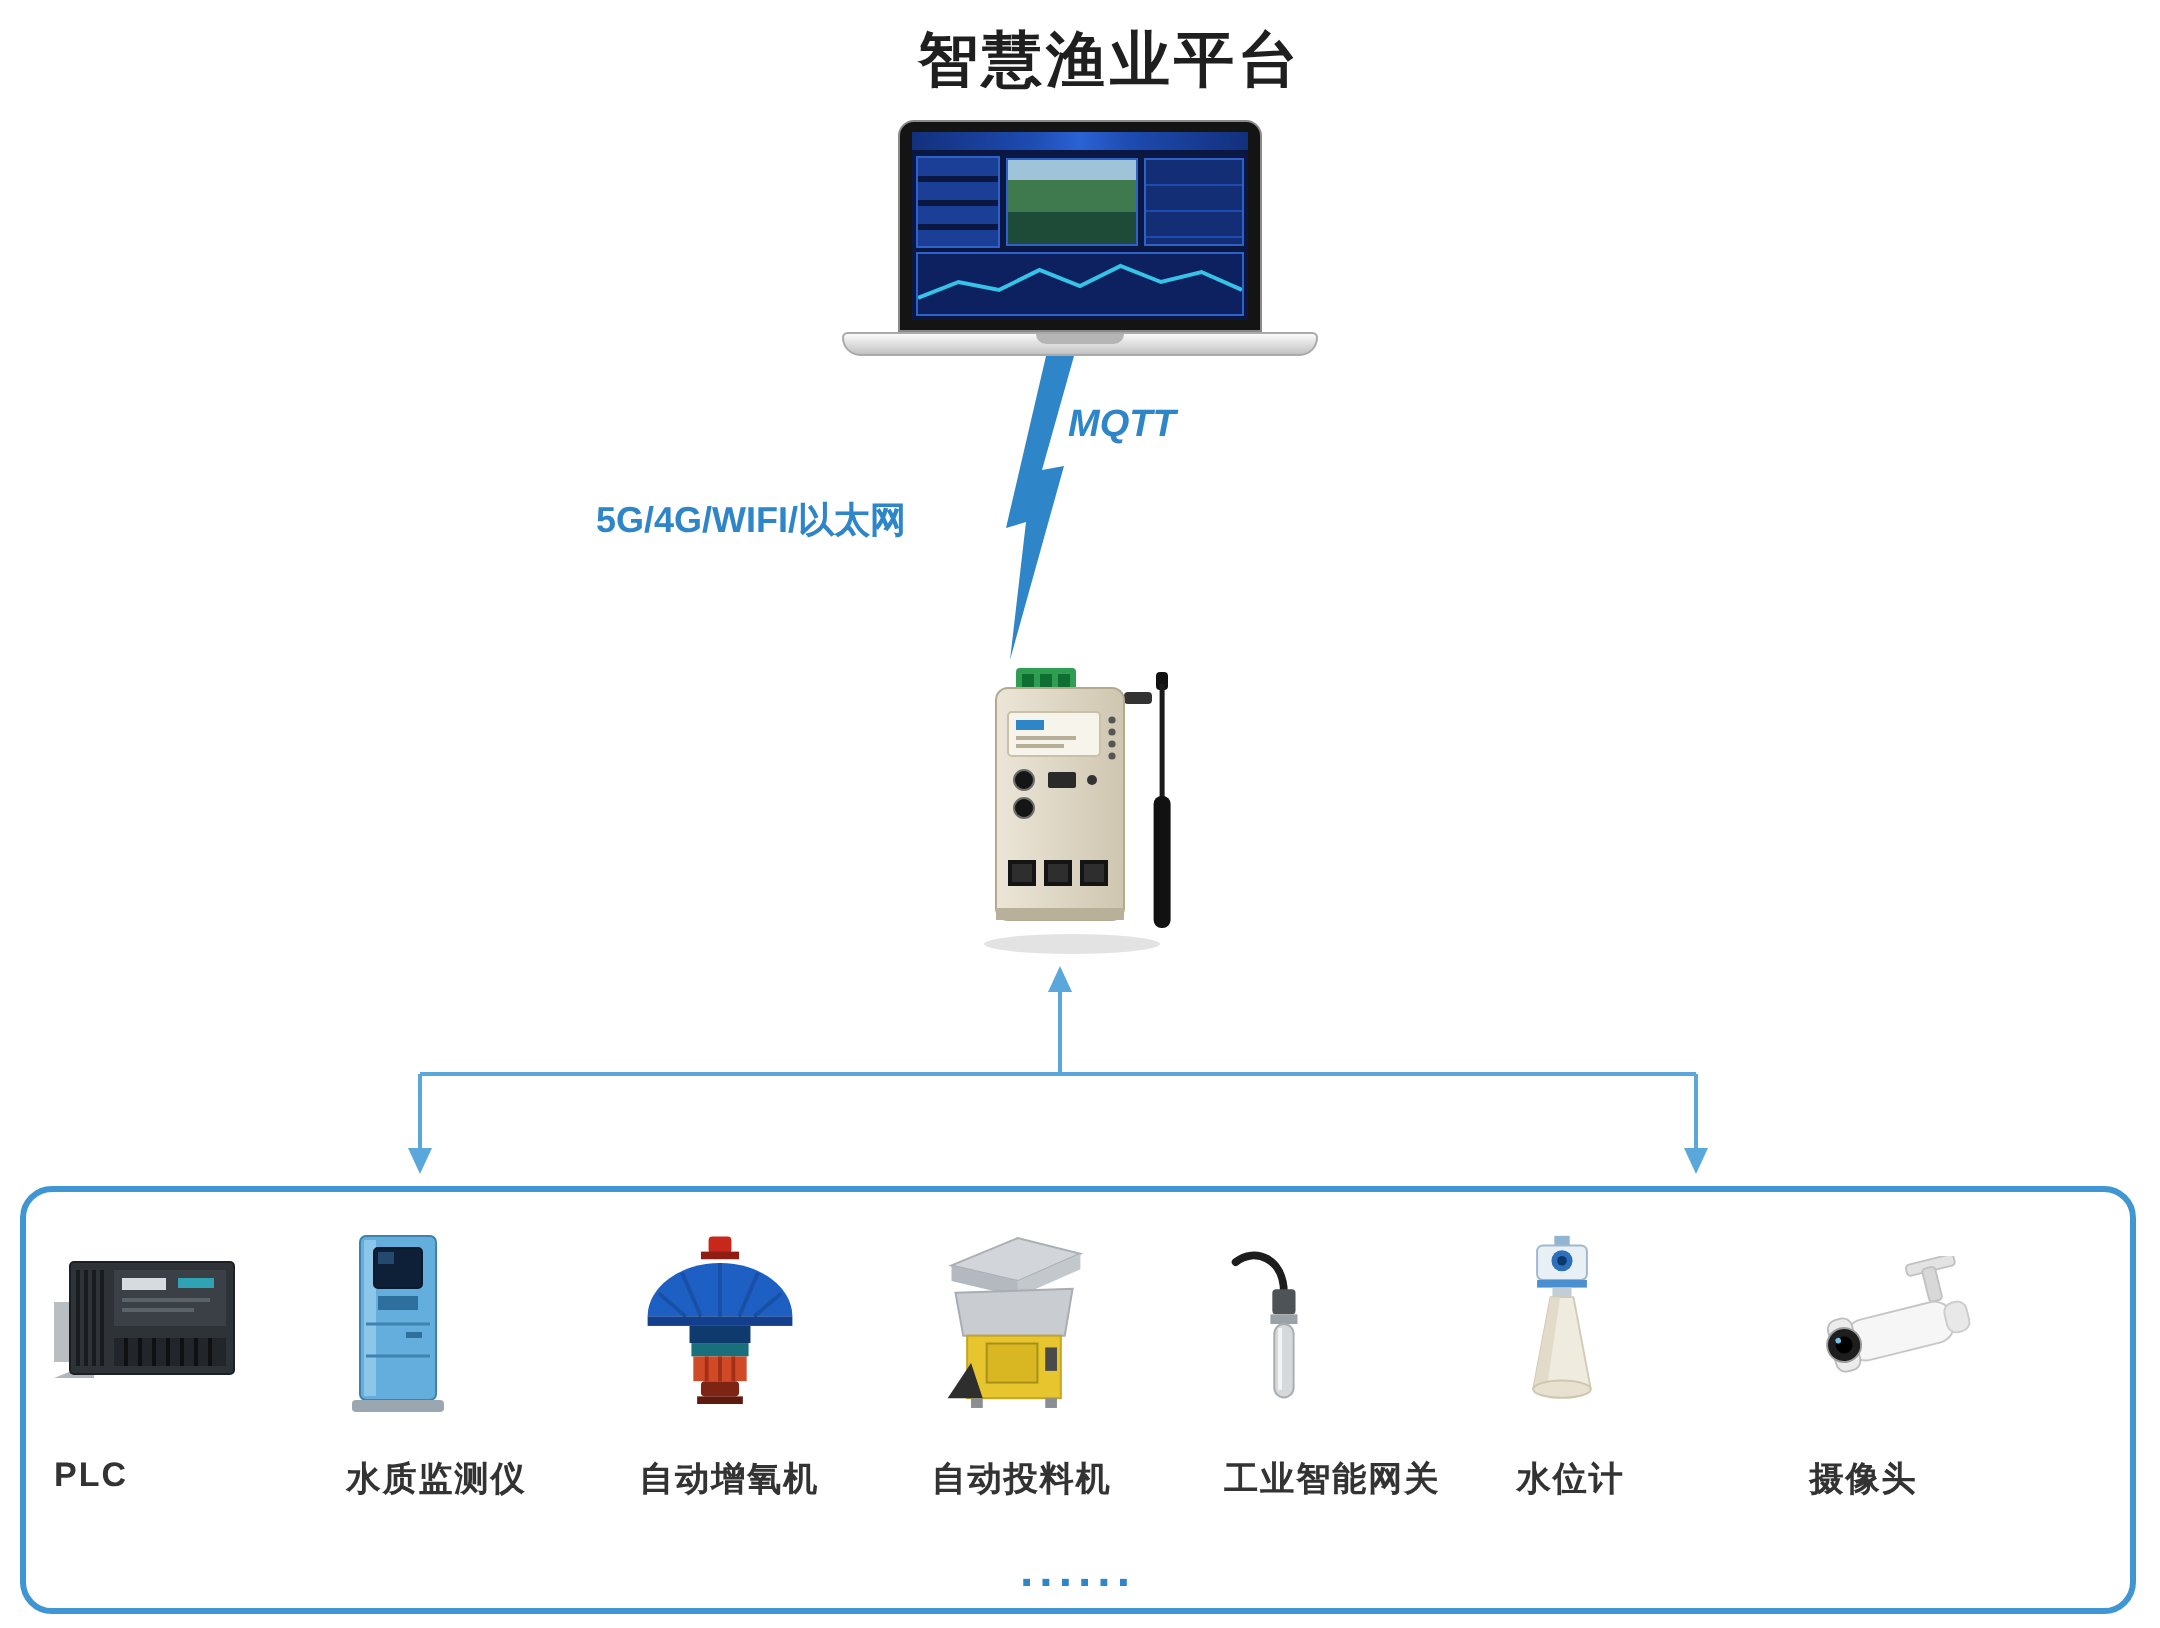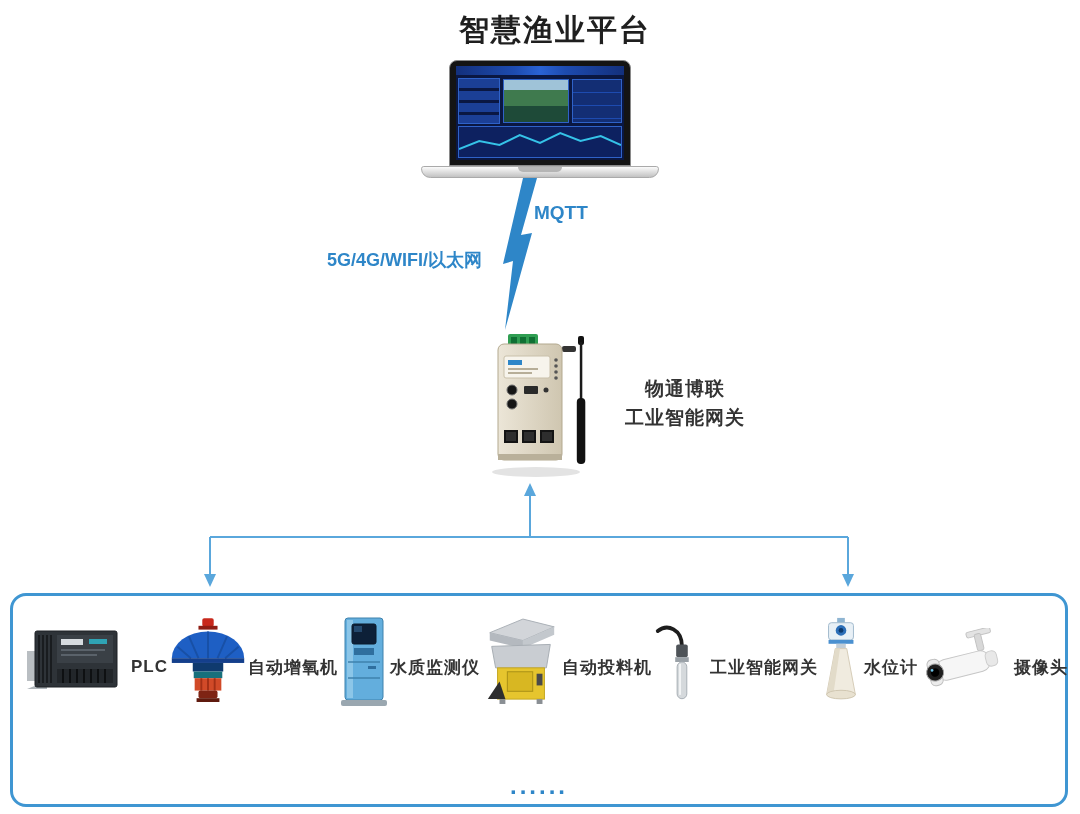--- a/index.html
+++ b/index.html
@@ -37,36 +37,36 @@
     background:linear-gradient(#fbfbfb,#c2c2c2);
     border:1px solid #aaaaaa;box-sizing:border-box;
     border-radius:3px 3px 10px 10px;
   }
   .laptop-notch{
     position:absolute;left:50%;top:0;transform:translateX(-50%);
     width:44px;height:5px;background:#b5b5b5;border-radius:0 0 6px 6px;
   }
   
   .bolt{position:absolute;left:496px;top:178px;}
-  .mqtt-label{position:absolute;left:534px;top:202px;font-size:19px;font-weight:600;color:#2e86c8;}
-  .net-label{position:absolute;left:298px;top:248px;width:184px;text-align:right;
+  .mqtt-label{position:absolute;left:534px;top:202px;font-size:19px;font-weight:600;color:#2e86c8;font-style:italic;}
+  .net-label{position:absolute;left:298px;top:248px;width:184px;text-align:left;
     font-size:18px;font-weight:600;color:#2e86c8;}
   
   .gateway{position:absolute;left:486px;top:332px;}
   .gw-label{position:absolute;left:600px;top:374px;width:170px;text-align:center;
     font-size:19px;font-weight:600;color:#333333;line-height:1.55;letter-spacing:1px;}
   
   .connectors{position:absolute;left:0;top:478px;}
   
   .device-box{
     position:absolute;left:10px;top:593px;width:1058px;height:214px;
     border:3px solid #3f96d2;border-radius:16px;box-sizing:border-box;background:#ffffff;
   }
   .devices{position:absolute;left:14px;right:14px;top:10px;display:flex;}
-  .device{flex:1;display:flex;align-items:center;}
+  .device{flex:1;display:flex;flex-direction:column;align-items:flex-start;}
   .icon-wrap{height:112px;display:flex;align-items:center;justify-content:center;}
   .device .label{margin-top:10px;font-size:17px;font-weight:600;color:#333333;
     white-space:nowrap;letter-spacing:1px;}
   .dots{position:absolute;left:0;right:0;bottom:6px;text-align:center;
     font-size:24px;font-weight:bold;color:#2e86c8;letter-spacing:3px;line-height:1;}
 </style>
 </head>
 <body>
 
 <div class="stage">
@@ -132,24 +132,20 @@
     <rect x="38" y="54" width="14" height="8" rx="1" fill="#2a2a2a"></rect>
     <circle cx="60" cy="58" r="2.5" fill="#333"></circle>
 
     <rect x="18" y="98" width="14" height="13" fill="#141414"></rect>
     <rect x="20" y="100" width="10" height="9" fill="#2e2e2e"></rect>
     <rect x="36" y="98" width="14" height="13" fill="#141414"></rect>
     <rect x="38" y="100" width="10" height="9" fill="#2e2e2e"></rect>
     <rect x="54" y="98" width="14" height="13" fill="#141414"></rect>
     <rect x="56" y="100" width="10" height="9" fill="#2e2e2e"></rect>
   </svg>
-  <div class="gw-label">
-    <div>物通博联</div>
-    <div>工业智能网关</div>
-  </div>
 
   <svg class="connectors" width="1080" height="118" viewBox="0 0 1080 118">
     <g stroke="#5aa7dc" stroke-width="2" fill="none">
       <line x1="530" y1="59" x2="530" y2="16"></line>
       <line x1="210" y1="59" x2="848" y2="59"></line>
       <line x1="210" y1="59" x2="210" y2="98"></line>
       <line x1="848" y1="59" x2="848" y2="98"></line>
     </g>
     <polygon points="524,18 536,18 530,5" fill="#5aa7dc"></polygon>
     <polygon points="204,96 216,96 210,109" fill="#5aa7dc"></polygon>
@@ -173,55 +169,55 @@
             <rect x="34" y="27" width="36" height="2" fill="#5a626a"></rect>
             <rect x="30" y="42" width="56" height="14" fill="#22262a"></rect>
             <path d="M36 42 V56 M43 42 V56 M50 42 V56 M57 42 V56 M64 42 V56 M71 42 V56 M78 42 V56" stroke="#0e1012" stroke-width="2"></path>
           </svg>
         </div>
         <div class="label">PLC</div>
       </div>
 
       <div class="device">
         <div class="icon-wrap">
+          <svg width="52" height="92" viewBox="0 0 52 92">
+            <rect x="7" y="2" width="38" height="82" rx="3" fill="#63aedd" stroke="#3f82ad"></rect>
+            <rect x="9" y="4" width="6" height="78" fill="#8cc6e8"></rect>
+            <rect x="14" y="8" width="24" height="20" rx="2" fill="#0d2038" stroke="#0a1a2c"></rect>
+            <rect x="16" y="10" width="8" height="6" fill="#24496e"></rect>
+            <rect x="16" y="32" width="20" height="7" fill="#2f6f9e"></rect>
+            <path d="M10 46 H42 M10 62 H42" stroke="#3f82ad" stroke-width="1.5"></path>
+            <rect x="30" y="50" width="8" height="3" fill="#2f6f9e"></rect>
+            <rect x="3" y="84" width="46" height="6" rx="2" fill="#9aa7b0"></rect>
+          </svg>
+        </div>
+        <div class="label">水质监测仪</div>
+      </div>
+
+      <div class="device">
+        <div class="icon-wrap">
           <svg width="80" height="88" viewBox="0 0 84 92">
             <rect x="36" y="0" width="12" height="9" rx="2" fill="#c8281c"></rect>
             <rect x="32" y="8" width="20" height="4" fill="#8f1d14"></rect>
             <path d="M4 42 A 38 28 0 0 1 80 42 Z" fill="#1e5fc4"></path>
             <path d="M42 14 L42 42 M22 19 L32 42 M62 19 L52 42 M10 30 L24 42 M74 30 L60 42" stroke="#1850a6" stroke-width="2" fill="none"></path>
             <rect x="4" y="42" width="76" height="5" fill="#143f8c"></rect>
             <rect x="26" y="47" width="32" height="9" fill="#0f3a6e"></rect>
             <rect x="27" y="56" width="30" height="7" fill="#17707c"></rect>
             <rect x="28" y="63" width="28" height="13" fill="#d14a28"></rect>
             <path d="M35 63 V76 M42 63 V76 M49 63 V76" stroke="#a33016" stroke-width="2"></path>
             <rect x="32" y="76" width="20" height="8" rx="2" fill="#7e2414"></rect>
             <rect x="30" y="84" width="24" height="4" fill="#5f1a0e"></rect>
           </svg>
         </div>
         <div class="label">自动增氧机</div>
       </div>
 
       <div class="device">
         <div class="icon-wrap">
-          <svg width="52" height="92" viewBox="0 0 52 92">
-            <rect x="7" y="2" width="38" height="82" rx="3" fill="#63aedd" stroke="#3f82ad"></rect>
-            <rect x="9" y="4" width="6" height="78" fill="#8cc6e8"></rect>
-            <rect x="14" y="8" width="24" height="20" rx="2" fill="#0d2038" stroke="#0a1a2c"></rect>
-            <rect x="16" y="10" width="8" height="6" fill="#24496e"></rect>
-            <rect x="16" y="32" width="20" height="7" fill="#2f6f9e"></rect>
-            <path d="M10 46 H42 M10 62 H42" stroke="#3f82ad" stroke-width="1.5"></path>
-            <rect x="30" y="50" width="8" height="3" fill="#2f6f9e"></rect>
-            <rect x="3" y="84" width="46" height="6" rx="2" fill="#9aa7b0"></rect>
-          </svg>
-        </div>
-        <div class="label">水质监测仪</div>
-      </div>
-
-      <div class="device">
-        <div class="icon-wrap">
           <svg width="82" height="90" viewBox="0 0 84 92">
             <polygon points="10,16 44,2 76,10 44,24" fill="#d2d5d9" stroke="#aab0b6"></polygon>
             <polygon points="10,16 44,24 44,32 10,24" fill="#b4b9bf"></polygon>
             <polygon points="76,10 44,24 44,32 76,18" fill="#c3c8cd"></polygon>
             <polygon points="12,30 72,28 68,52 16,52" fill="#c9cdd2" stroke="#a7adb3"></polygon>
             <rect x="18" y="52" width="48" height="32" fill="#e6c52e" stroke="#c4a61f"></rect>
             <rect x="28" y="56" width="26" height="20" fill="#d8b722" stroke="#a88f16"></rect>
             <polygon points="8,84 20,66 26,84" fill="#2e2e2e"></polygon>
             <rect x="58" y="58" width="6" height="12" fill="#4a4a4a"></rect>
             <rect x="20" y="84" width="6" height="5" fill="#8a8f94"></rect>

